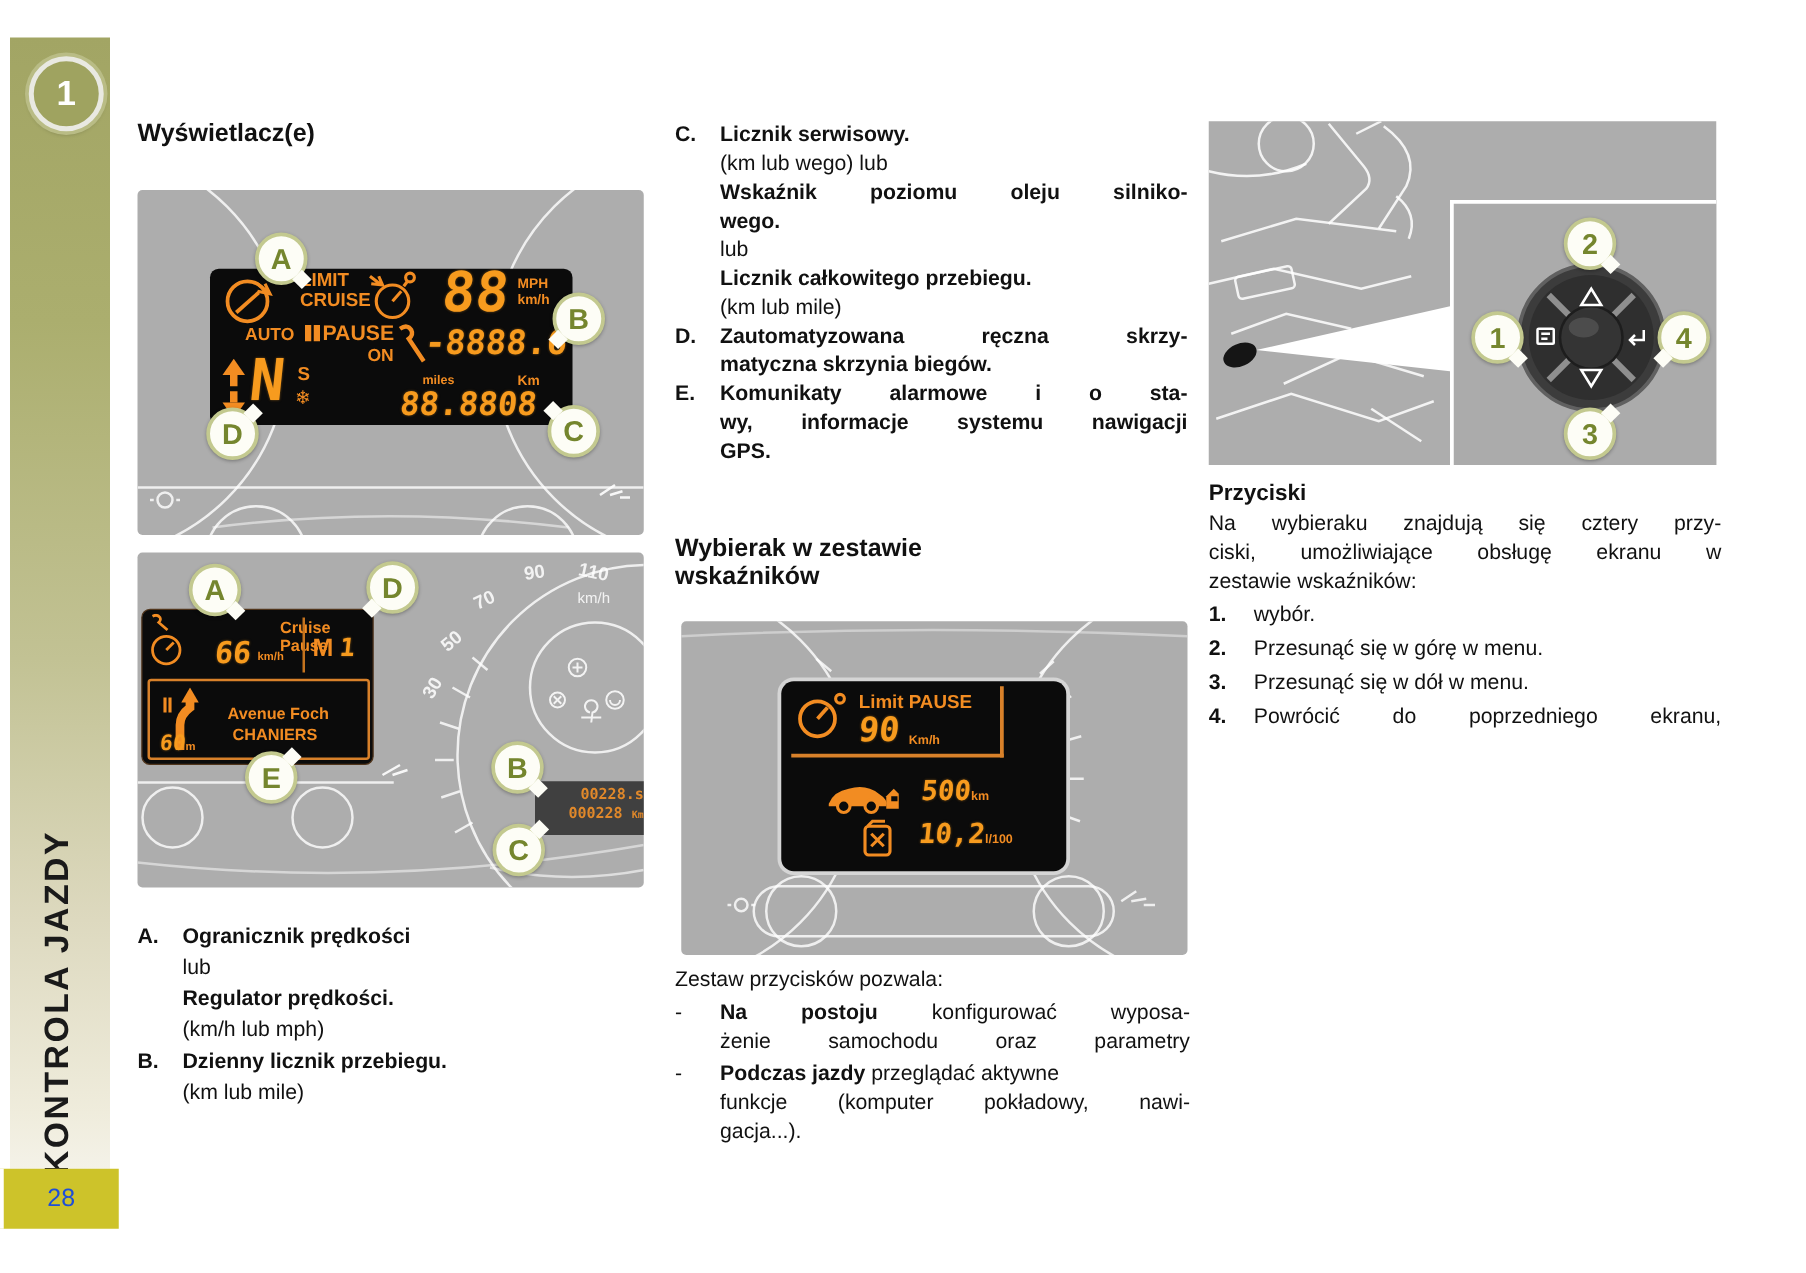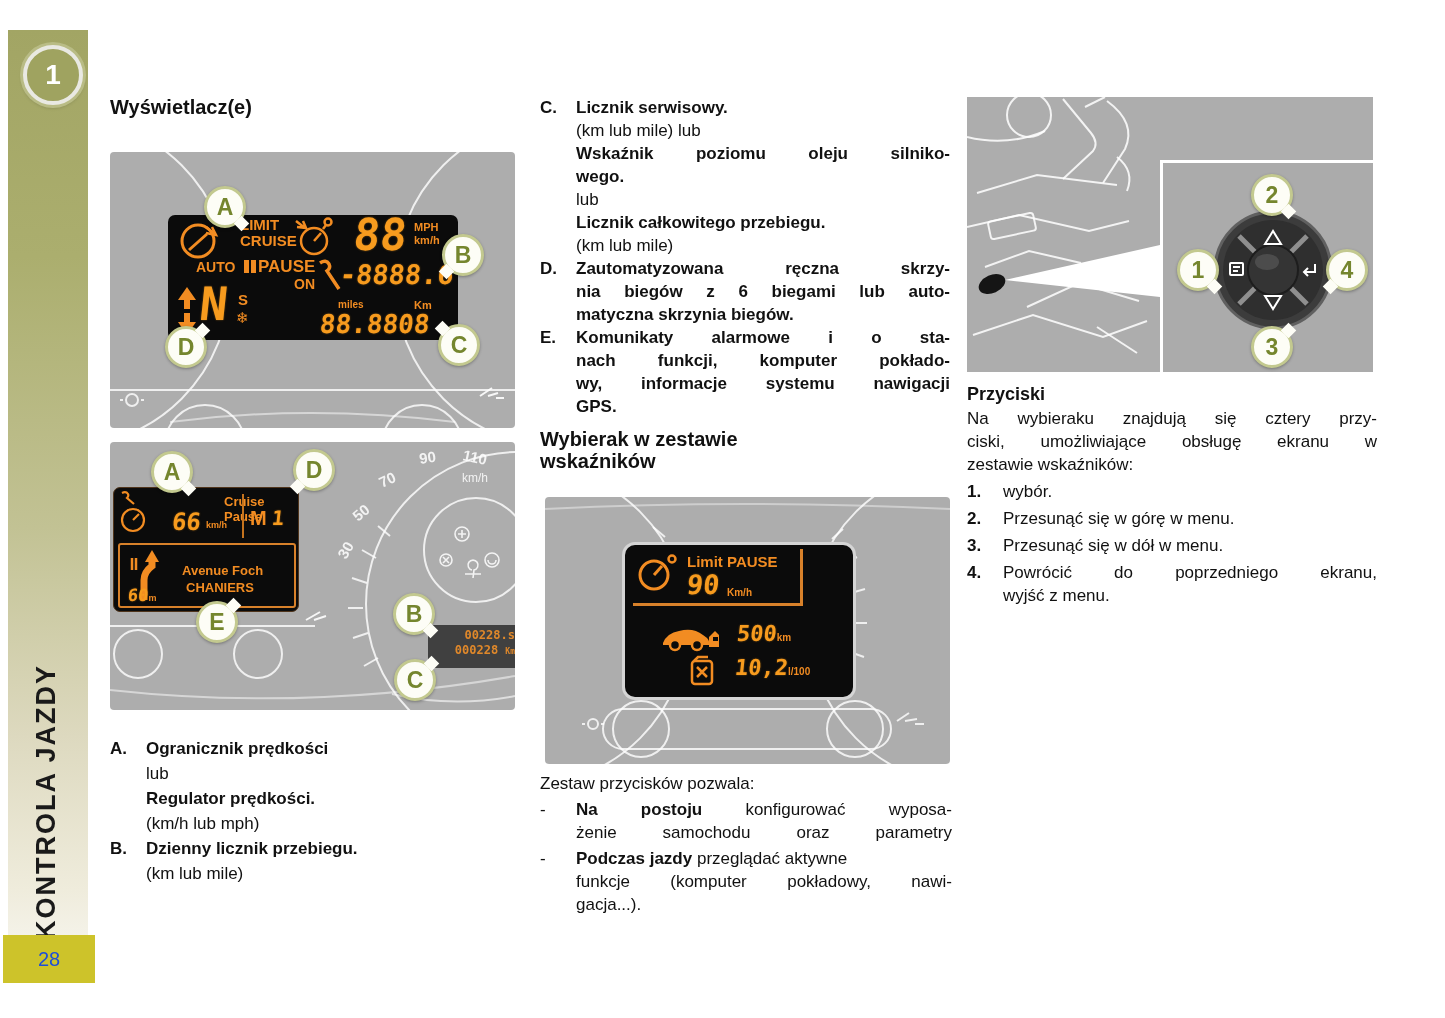--- a/index.html
+++ b/index.html
@@ -224,41 +224,39 @@
         <div class="ln">(km lub mile)</div>
       </div>
     </div>
   </div>
 
   <div class="abs body" style="left:540px;top:96px;width:410px;">
     <div class="li">
       <div class="mk">C.</div>
       <div class="ct">
         <div class="ln b">Licznik serwisowy.</div>
-        <div class="ln">(km lub mile) lub</div>
+        <div class="ln">(km lub wego) lub</div>
         <div class="jl b">Wskaźnik poziomu oleju silniko-</div>
         <div class="ln b">wego.</div>
         <div class="ln">lub</div>
         <div class="ln b">Licznik całkowitego przebiegu.</div>
         <div class="ln">(km lub mile)</div>
       </div>
     </div>
     <div class="li">
       <div class="mk">D.</div>
       <div class="ct">
         <div class="jl b">Zautomatyzowana ręczna skrzy-</div>
-        <div class="jl b">nia biegów z 6 biegami lub auto-</div>
         <div class="ln b">matyczna skrzynia biegów.</div>
       </div>
     </div>
     <div class="li">
       <div class="mk">E.</div>
       <div class="ct">
         <div class="jl b">Komunikaty alarmowe i o sta-</div>
-        <div class="jl b">nach funkcji, komputer pokłado-</div>
         <div class="jl b">wy, informacje systemu nawigacji</div>
         <div class="ln b">GPS.</div>
       </div>
     </div>
   </div>
 
   <div class="abs h1" style="left:540px;top:428px;">
     <div>Wybierak w zestawie</div>
     <div>wskaźników</div>
   </div>
@@ -411,18 +409,17 @@
     <div class="li" style="margin-top:4px;">
       <div class="mk">3.</div>
       <div class="ct">
           <div class="ln">Przesunąć się w dół w menu.</div>
         </div>
     </div>
     <div class="li" style="margin-top:4px;">
       <div class="mk">4.</div>
       <div class="ct">
         <div class="jl">Powrócić do poprzedniego ekranu,</div>
-        <div class="ln">wyjść z menu.</div>
       </div>
     </div>
   </div>
 
 </div>
 
 </body></html>

